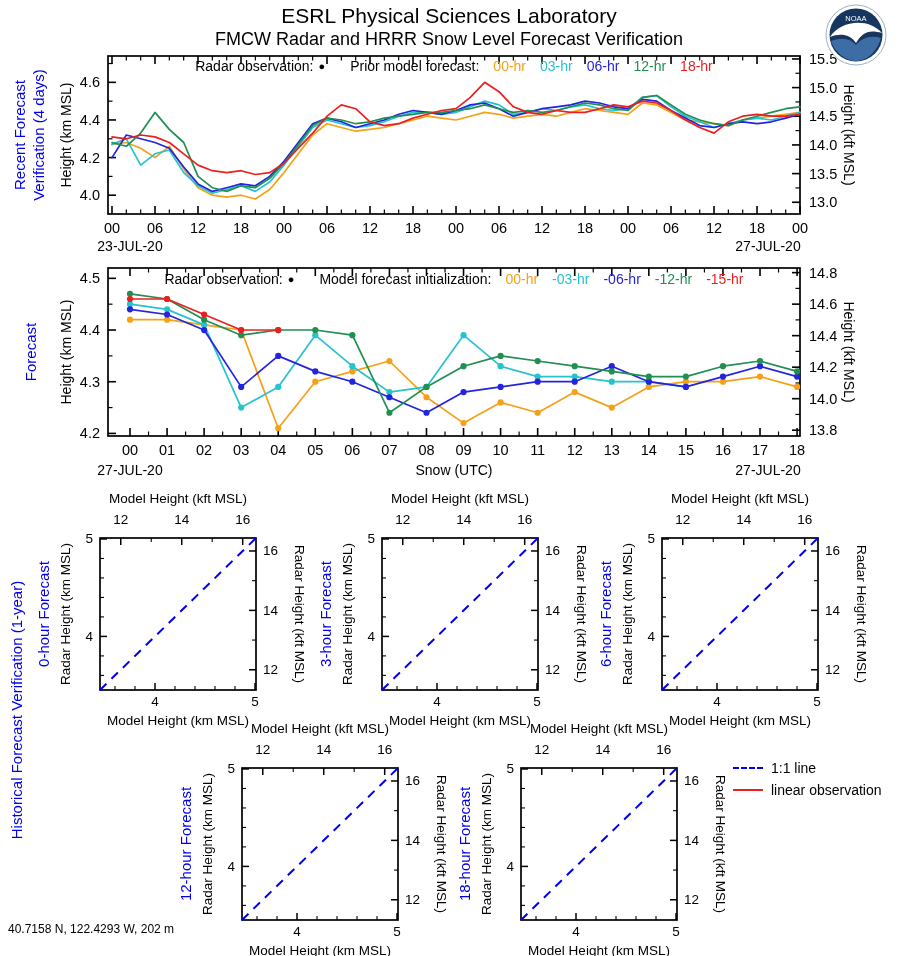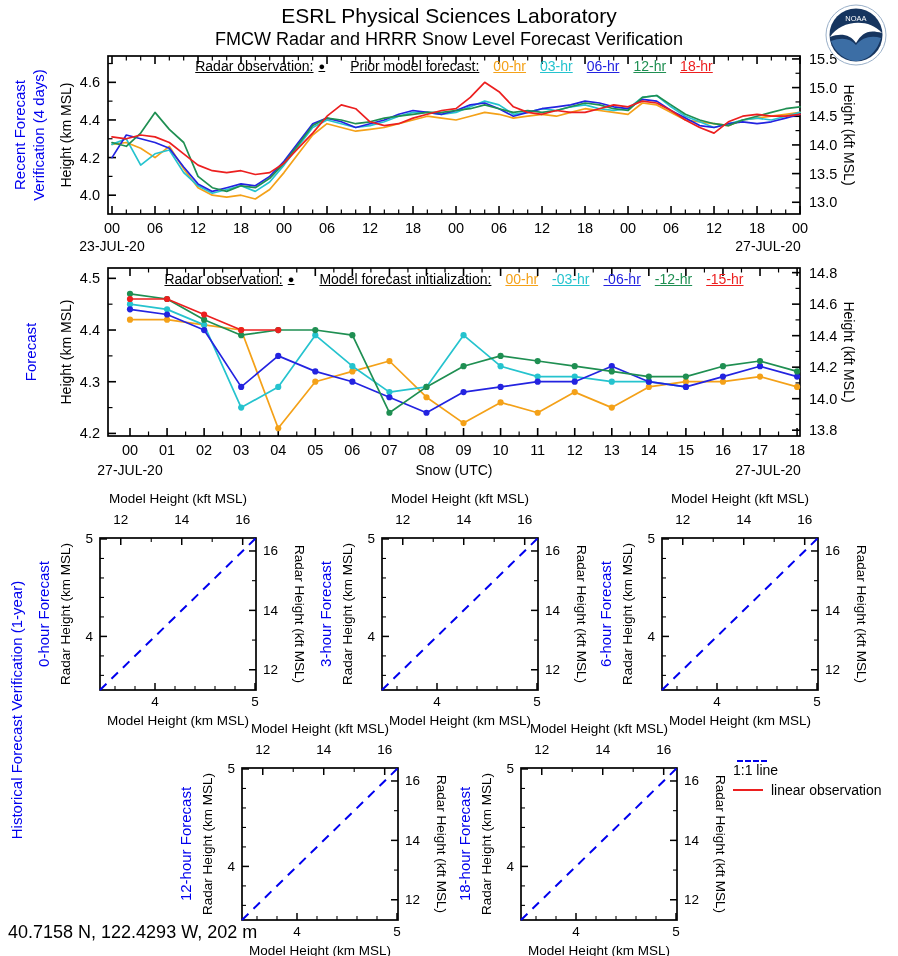--- a/index.html
+++ b/index.html
@@ -6,28 +6,28 @@
   #page{position:relative;width:898px;height:956px;background:#fff;overflow:hidden;
         font-family:"Liberation Sans","DejaVu Sans",sans-serif;color:#000;}
   .abs{position:absolute;white-space:nowrap;}
   .ctr{transform:translate(-50%,-50%);}
   .vlab{position:absolute;white-space:nowrap;transform:translate(-50%,-50%) rotate(-90deg);}
   .vlab-cw{position:absolute;white-space:nowrap;transform:translate(-50%,-50%) rotate(90deg);}
   .blue{color:#0000EE;}
   #main-title{left:449px;top:16px;font-size:21px;}
   #sub-title{left:449px;top:39px;font-size:18px;}
   .legend-row{position:absolute;left:108px;width:692px;text-align:center;font-size:14px;}
-  .legend-row span{margin:12px 7px;text-decoration:underline;}
+  .legend-row span{margin:12px 7px;}
   svg{position:absolute;left:0;top:0;}
   .axlab{font-size:14px;}
   .date{font-size:14px;}
   .hist-leg-item{position:absolute;display:flex;align-items:center;font-size:14px;}
   .hist-leg-item .sw{display:inline-block;width:30px;height:0;margin-right:8px;}
   #station-name{left:8px;top:896px;font-size:19px;}
-  #station-coords{left:8px;top:922px;font-size:18px;}
+  #station-coords{left:8px;top:922px;font-size:12px;}
 </style>
 </head>
 <body>
 
 <div id="page">
 
   <svg id="plots-canvas" width="898" height="956">
       <rect x="108" y="56" width="692" height="158" fill="none" stroke="#000" stroke-width="1.7"></rect>
       <line x1="108" y1="195.19047619047618" x2="116" y2="195.19047619047618" stroke="#000" stroke-width="1.6"></line>
       <text x="100" y="200.19047619047618" text-anchor="end" font-size="14.5" fill="#000" font-family="&quot;Liberation Sans&quot;,&quot;DejaVu Sans&quot;,sans-serif">4.0</text>
@@ -584,21 +584,21 @@
     <path d="M6 34 C 16 18, 44 14, 58 30 C 44 26, 38 30, 32 40 C 26 31, 16 30, 6 34 Z" fill="#ffffff"></path>
     <path d="M7 38 C 18 34, 26 35, 32 42 C 38 34, 48 32, 57 35 C 52 52, 40 58, 32 58 C 22 58, 11 50, 7 38 Z" fill="#3C6EA5"></path>
     <text x="32" y="18" text-anchor="middle" font-size="7.5" fill="#ffffff" font-family="Liberation Sans, sans-serif">NOAA</text>
   </svg>
 
   <div class="vlab blue" style="left:30px;top:135px;font-size:15px;text-align:center;white-space:pre;line-height:1.25;"><span>Recent Forecast</span>
 <span>Verification (4 days)</span></div>
   <div class="vlab axlab" style="left:66px;top:135px;">Height (km MSL)</div>
   <div class="vlab-cw axlab" style="left:849px;top:135px;">Height (kft MSL)</div>
   <div id="legend-recent" class="legend-row" style="top:58px;"><span style="color: rgb(0, 0, 0);">Radar observation:</span><span style="color: rgb(0, 0, 0); font-size: 11px; vertical-align: 1px; margin-left: -2px;">●</span><span style="color: rgb(0, 0, 0); margin-left: 18px;">Prior model forecast:</span><span style="color: rgb(244, 161, 24);">00-hr</span><span style="color: rgb(37, 195, 206);">03-hr</span><span style="color: rgb(35, 35, 224);">06-hr</span><span style="color: rgb(31, 143, 82);">12-hr</span><span style="color: rgb(236, 31, 31);">18-hr</span></div>
-  <div class="abs date ctr" style="left:112px;top:246px;">23-JUL-20</div>
+  <div class="abs date ctr" style="left:130px;top:246px;">23-JUL-20</div>
   <div class="abs date ctr" style="left:768px;top:246px;">27-JUL-20</div>
 
   <div class="vlab blue" style="left:30px;top:352px;font-size:15px;">Forecast</div>
   <div class="vlab axlab" style="left:66px;top:352px;">Height (km MSL)</div>
   <div class="vlab-cw axlab" style="left:849px;top:352px;">Height (kft MSL)</div>
   <div id="legend-forecast" class="legend-row" style="top:271px;"><span style="color: rgb(0, 0, 0);">Radar observation:</span><span style="color: rgb(0, 0, 0); font-size: 11px; vertical-align: 1px; margin-left: -2px;">●</span><span style="color: rgb(0, 0, 0); margin-left: 18px;">Model forecast initialization:</span><span style="color: rgb(244, 161, 24);">00-hr</span><span style="color: rgb(37, 195, 206);">-03-hr</span><span style="color: rgb(35, 35, 224);">-06-hr</span><span style="color: rgb(31, 143, 82);">-12-hr</span><span style="color: rgb(236, 31, 31);">-15-hr</span></div>
   <div class="abs date ctr" style="left:130px;top:470px;">27-JUL-20</div>
   <div class="abs axlab ctr" style="left:454px;top:470px;">Snow (UTC)</div>
   <div class="abs date ctr" style="left:768px;top:470px;">27-JUL-20</div>
 
@@ -624,21 +624,21 @@
       <div class="vlab" style="left: 207px; top: 844px; font-size: 13.5px;">Radar Height (km MSL)</div>
       <div class="vlab-cw" style="left: 441px; top: 844px; font-size: 13.5px;">Radar Height (kft MSL)</div>
       <div class="vlab blue" style="left: 185px; top: 844px; font-size: 15px;">12-hour Forecast</div>
       <div class="abs ctr" style="left: 599px; top: 728px; font-size: 13.5px;">Model Height (kft MSL)</div>
       <div class="abs ctr" style="left: 599px; top: 950px; font-size: 13.5px;">Model Height (km MSL)</div>
       <div class="vlab" style="left: 486px; top: 844px; font-size: 13.5px;">Radar Height (km MSL)</div>
       <div class="vlab-cw" style="left: 720px; top: 844px; font-size: 13.5px;">Radar Height (kft MSL)</div>
       <div class="vlab blue" style="left: 464px; top: 844px; font-size: 15px;">18-hour Forecast</div>
     </div>
 
-  <div class="hist-leg-item" style="left:733px;top:760px;flex-direction:column;">
+  <div class="hist-leg-item" style="left:733px;top:760px;">
     <span class="sw" style="border-top:2.5px dashed #0000EE;"></span>
     <span>1:1 line</span>
   </div>
   <div class="hist-leg-item" style="left:733px;top:782px;">
     <span class="sw" style="border-top:2.5px solid #EC1F1F;"></span>
     <span>linear observation</span>
   </div>
 
   <div id="station-coords" class="abs">40.7158 N, 122.4293 W, 202 m</div>
 </div>

